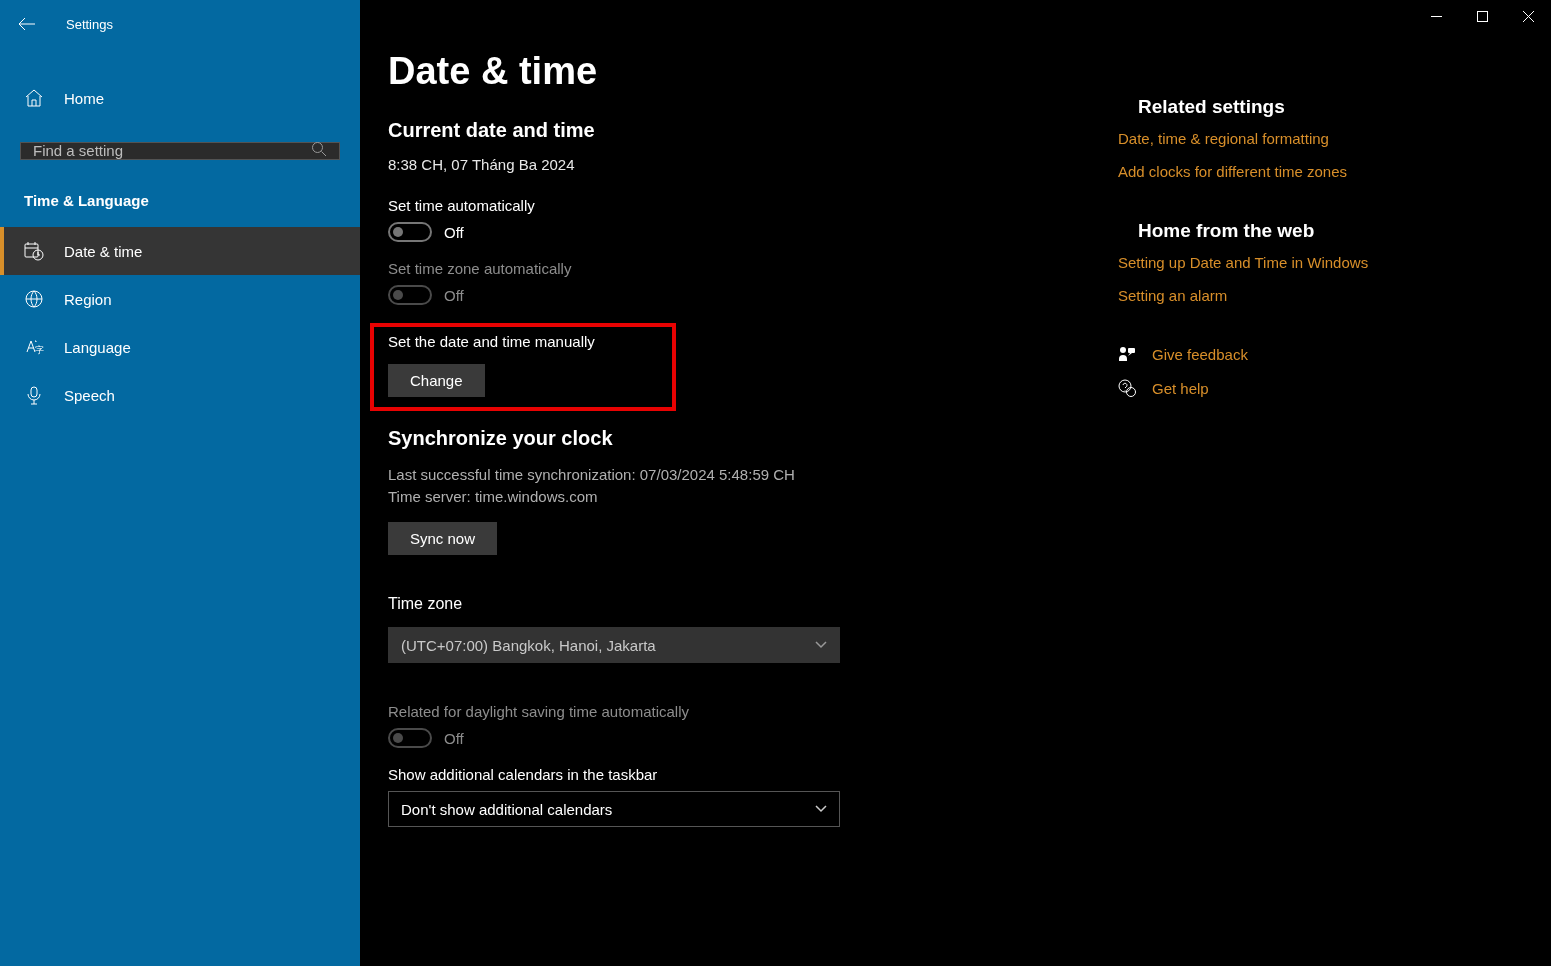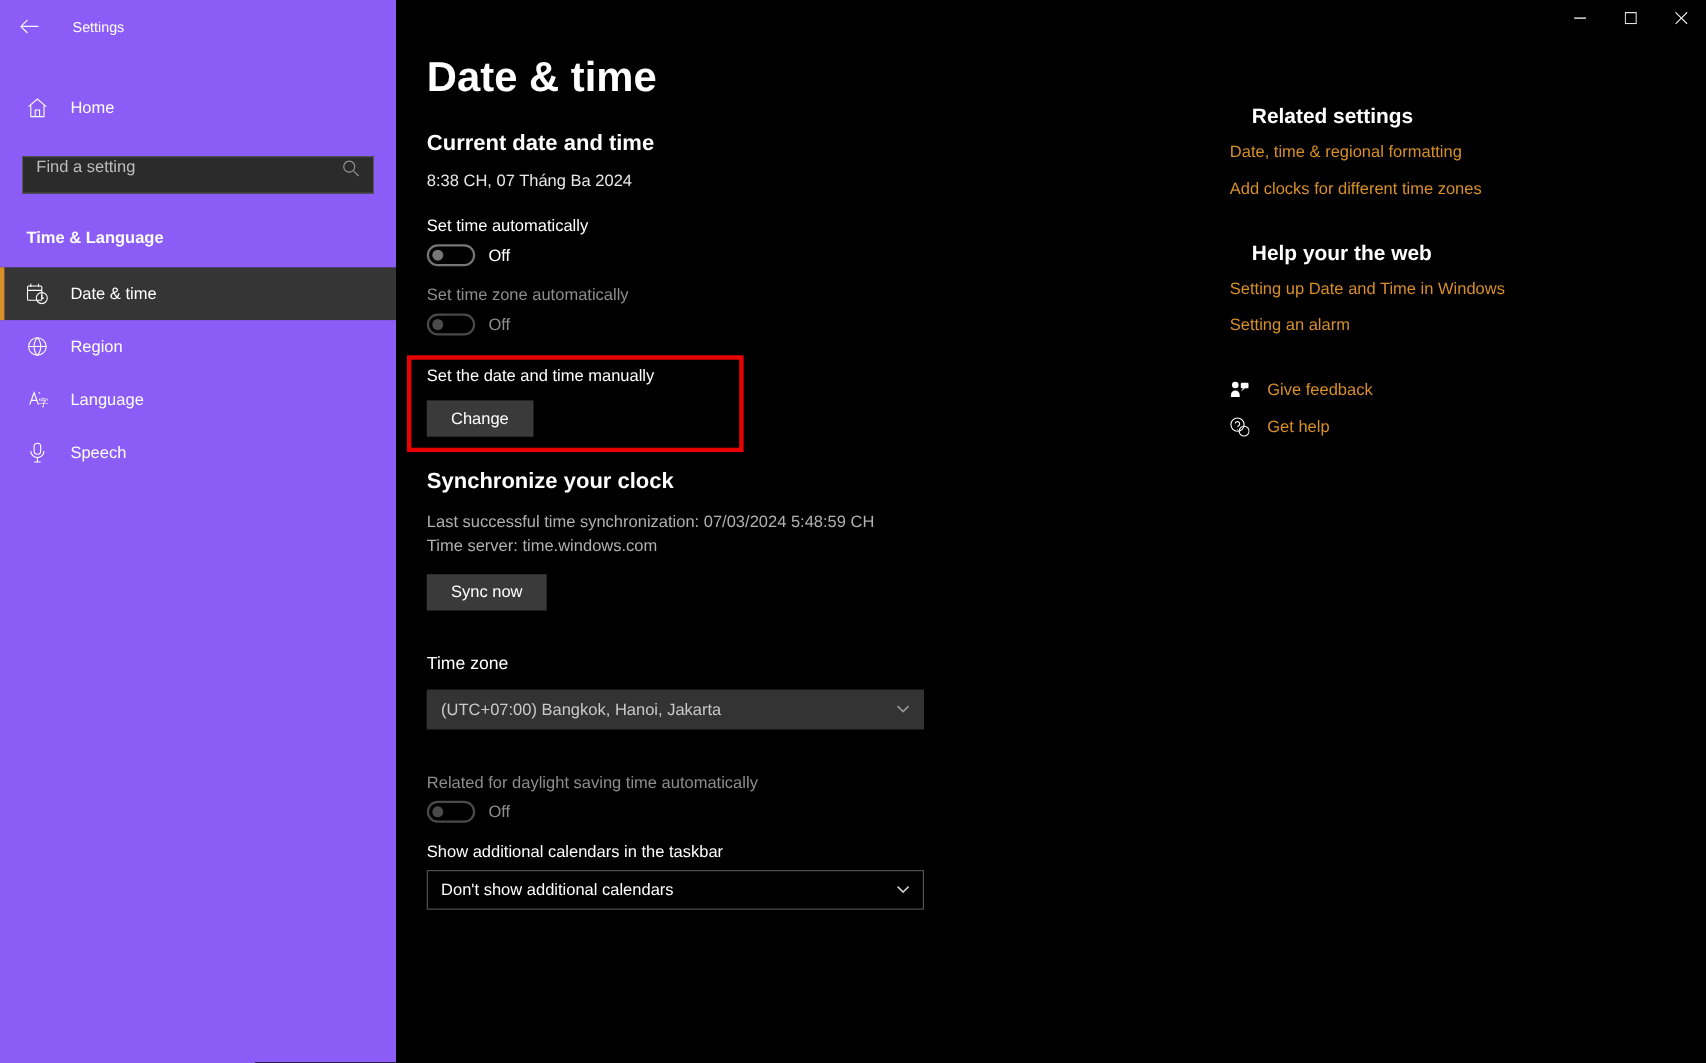--- a/index.html
+++ b/index.html
@@ -8,21 +8,21 @@
       background: #000;
       color: #fff;
       width: 1551px;
       height: 966px;
       overflow: hidden;
       display: flex;
       font-size: 15px;
     }
     .sidebar {
       width: 360px;
-      background: #8b5cf6;
+      background: #0369a1;
       display: flex;
       flex-direction: column;
       padding-top: 6px;
     }
     .titlebar {
       display: flex;
       align-items: center;
       padding: 8px 10px 14px 18px;
       gap: 28px;
     }
@@ -44,23 +44,23 @@
       padding: 14px 12px 14px 24px;
       cursor: pointer;
       margin-top: 26px;
       margin-bottom: 14px;
     }
     .search-box {
       margin: 6px 20px 14px 20px;
       border: 1px solid #535353;
       background: #2b2b2b;
       display: flex;
-      align-items: flex-start;
+      align-items: flex-end;
       padding: 0 10px 0 12px;
-      height: 34px;
+      height: 18px;
     }
     .search-box input {
       background: transparent;
       border: none;
       outline: none;
       color: #c9c9c9;
       font-size: 15px;
       flex: 1;
     }
     .search-box input::placeholder { color: #bdbdbd; }
@@ -393,21 +393,21 @@
     </div>
 
     <div class="col-side">
       <div class="side-block">
         <div class="side-heading">Related settings</div>
         <a class="side-link">Date, time &amp; regional formatting</a>
         <a class="side-link">Add clocks for different time zones</a>
       </div>
 
       <div class="side-block">
-        <div class="side-heading">Help your the web</div>
+        <div class="side-heading">Home from the web</div>
         <a class="side-link">Setting up Date and Time in Windows</a>
         <a class="side-link">Setting an alarm</a>
       </div>
 
       <div class="side-block" style="margin-top:20px">
         <div class="side-icon-row">
           <span class="icon">
             <svg width="18" height="18" viewBox="0 0 18 18" fill="#fff">
                 <circle cx="5" cy="5" r="3"></circle>
                 <path d="M1 14 A4 4 0 0 1 9 14 V16 H1 Z"></path>

